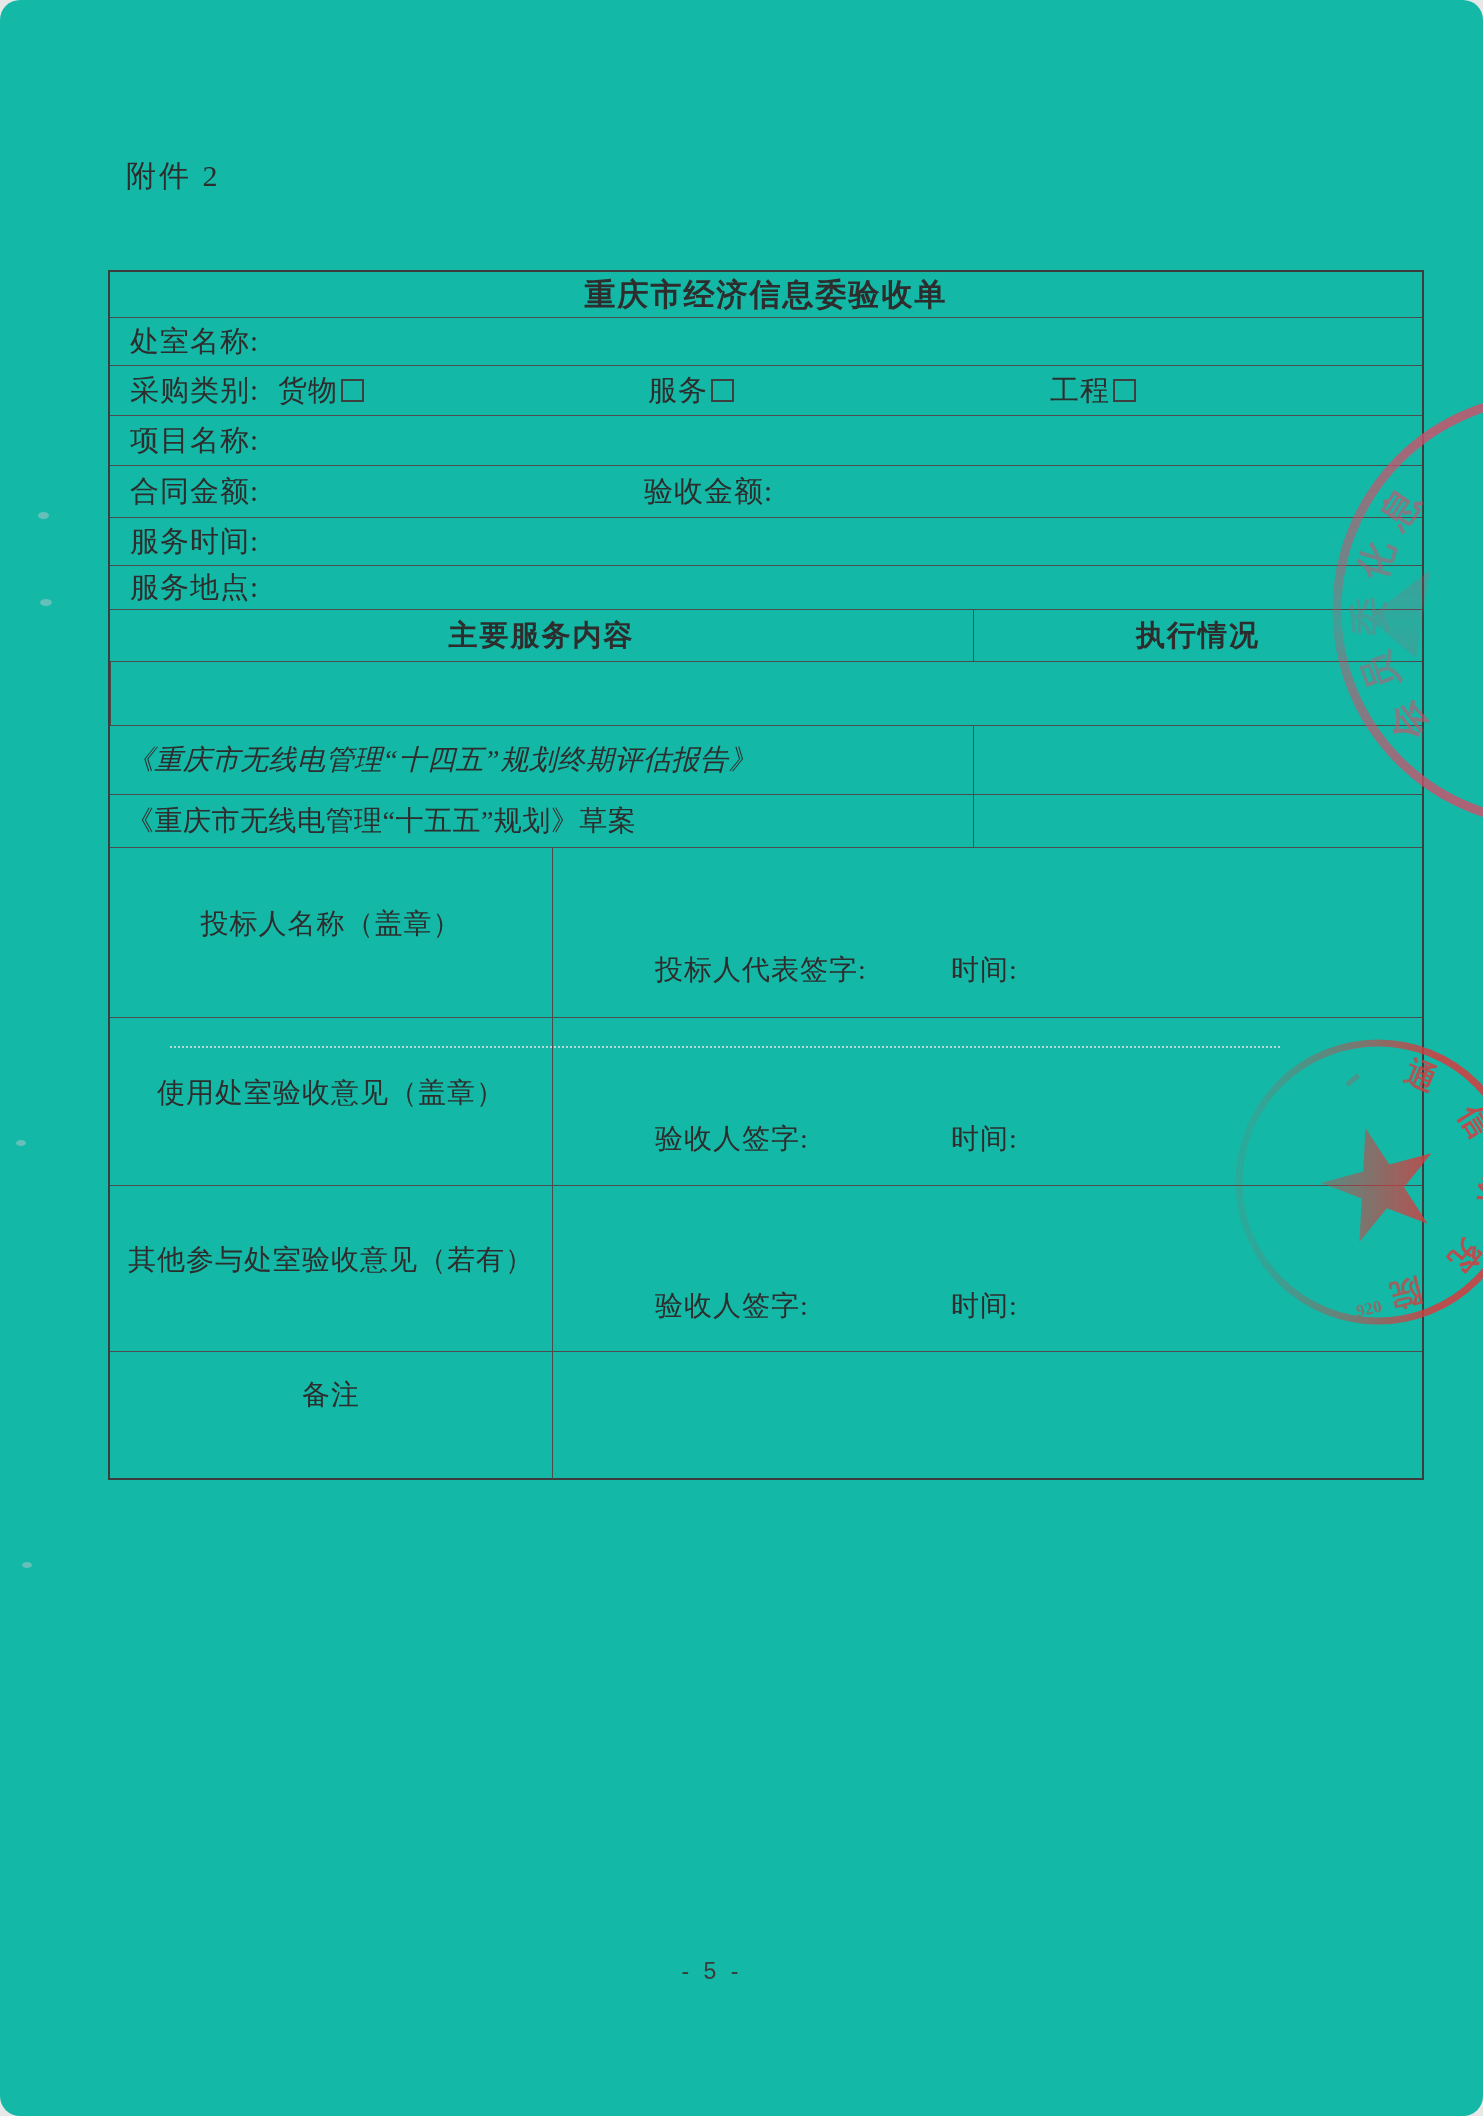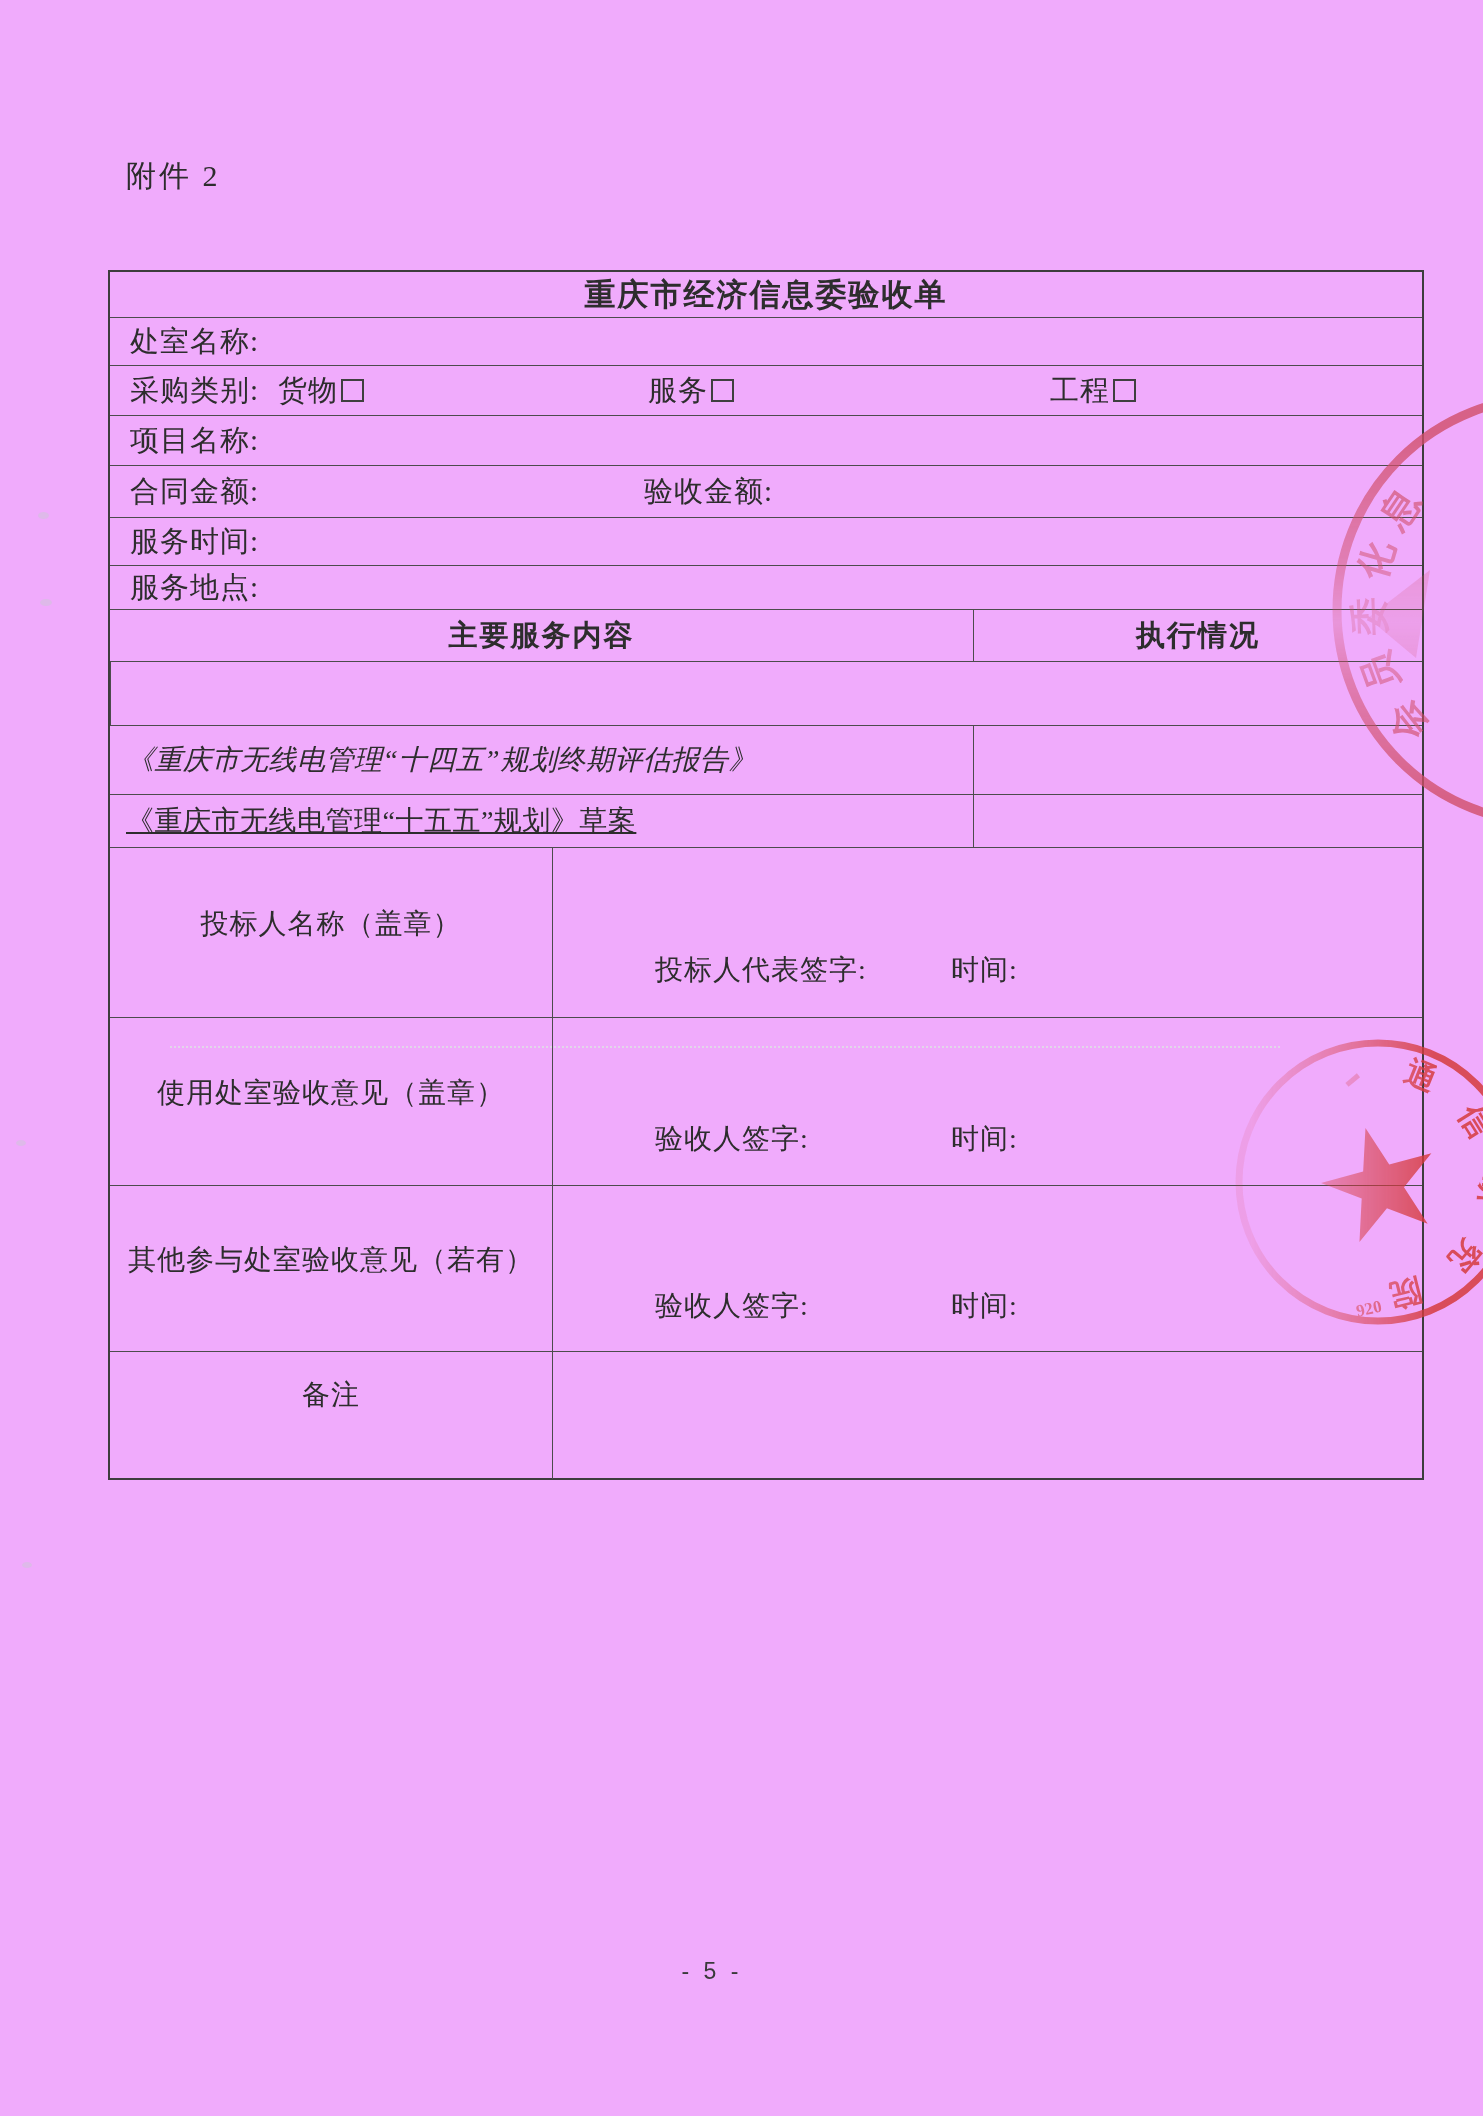--- a/index.html
+++ b/index.html
@@ -1,22 +1,23 @@
 <!DOCTYPE html>
 <html><head>
 <meta charset="utf-8">
 <style>
   html,body{margin:0;padding:0;background:#e8e8e8;}
   .page{
     position:relative;
     width:1483px;height:2116px;
-    background:#f0abfc;
+    background:#14b8a6;
     overflow:hidden;
     font-family:"Liberation Serif","DejaVu Serif",serif;
     color:#2d2d2d;
+    border-radius:20px;
   }
   .attachment{
     position:absolute;left:126px;top:156px;
     font-size:30px;letter-spacing:3px;
   }
   
   .vtable{
     position:absolute;left:108px;top:270px;
     width:1316px;height:1210px;
     border:2.5px solid #3d3d3d;
@@ -47,21 +48,21 @@
   .svc-header .cell{display:flex;align-items:center;justify-content:center;
     font-size:29px;font-weight:bold;letter-spacing:2px;box-sizing:border-box;}
   .svc-header .c-left{width:863px;}
   .svc-header .c-right{flex:1;border-left:1.6px solid #4c4c4c;}
   .svc-row{display:flex;}
   .svc-row .c-left{width:863px;display:flex;align-items:center;
     padding-left:16px;box-sizing:border-box;font-size:28px;letter-spacing:0.5px;white-space:nowrap;}
   .svc-row .c-right{flex:1;border-left:1.6px solid #4c4c4c;}
   .svc-1{height:64px;}
   .svc-2{height:69px;font-style:italic;}
-  .svc-3{height:53px;text-decoration:underline;}
+  .svc-3{height:53px;}
   
   .sign-row{display:flex;}
   .sign-row .c-left{
     width:442px;display:flex;align-items:center;justify-content:center;
     box-sizing:border-box;font-size:28px;letter-spacing:1px;
     padding-bottom:18px;text-align:center;
   }
   .sign-row .c-right{flex:1;border-left:1.6px solid #4c4c4c;position:relative;padding-left:35px;}
   .sign-row .sig{position:absolute;left:102px;top:61%;font-size:28px;letter-spacing:1px;white-space:nowrap;}
   .sign-row .tm{position:absolute;left:398px;top:61%;font-size:28px;letter-spacing:1px;white-space:nowrap;}

